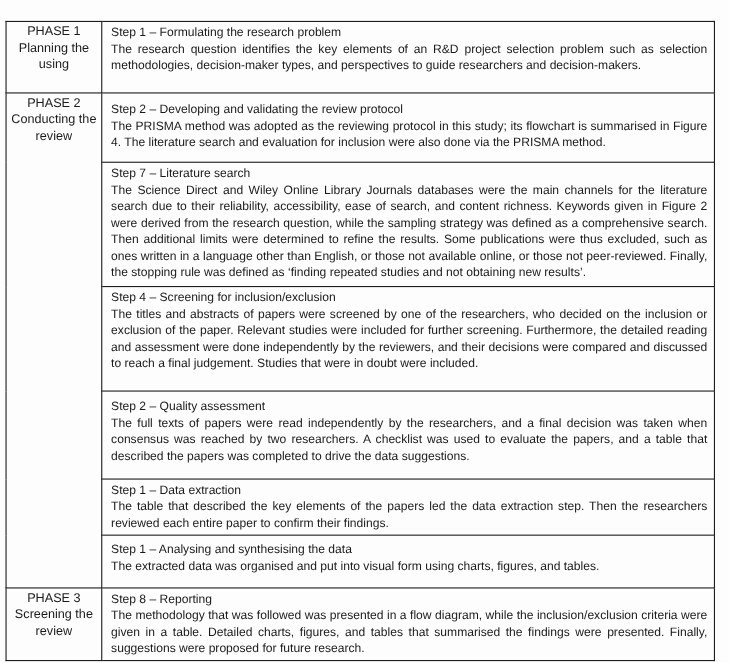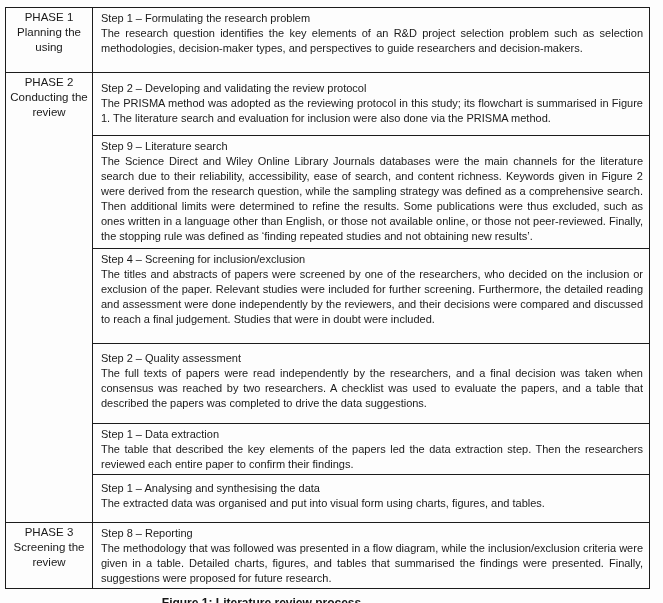--- a/index.html
+++ b/index.html
@@ -7,21 +7,21 @@
     padding: 0;
     background: #fdfdfd;
     width: 663px;
     height: 603px;
     overflow: hidden;
   }
   .page {
     width: 531px;
     height: 603px;
     box-sizing: border-box;
-    padding: 7px 13px 0 5px;
+    padding: 19px 13px 0 5px;
     font-family: "Liberation Sans", sans-serif;
     color: #1a1a1a;
     background: #fdfdfd;
     border-radius: 31px;
   }
   table.review-table {
     border-collapse: collapse;
     table-layout: fixed;
     width: 645px;
   }
@@ -83,26 +83,26 @@
         </td>
       </tr>
 
       <tr>
         <td class="phase-cell" rowspan="6">
           <div class="phase-label">PHASE 2</div>
           <div class="phase-sublabel">Conducting the review</div>
         </td>
         <td class="step-cell" style="height:63px">
           <div class="step-title" style="padding-top:5px">Step 2 – Developing and validating the review protocol</div>
-          <div class="step-body">The PRISMA method was adopted as the reviewing protocol in this study; its flowchart is summarised in Figure 1. The literature search and evaluation for inclusion were also done via the PRISMA method.</div>
+          <div class="step-body">The PRISMA method was adopted as the reviewing protocol in this study; its flowchart is summarised in Figure 4. The literature search and evaluation for inclusion were also done via the PRISMA method.</div>
         </td>
       </tr>
       <tr>
         <td class="step-cell" style="height:113px">
-          <div class="step-title">Step 9 – Literature search</div>
+          <div class="step-title">Step 7 – Literature search</div>
           <div class="step-body">The Science Direct and Wiley Online Library Journals databases were the main channels for the literature search due to their reliability, accessibility, ease of search, and content richness. Keywords given in Figure 2 were derived from the research question, while the sampling strategy was defined as a comprehensive search. Then additional limits were determined to refine the results. Some publications were thus excluded, such as ones written in a language other than English, or those not available online, or those not peer-reviewed. Finally, the stopping rule was defined as ‘finding repeated studies and not obtaining new results’.</div>
         </td>
       </tr>
       <tr>
         <td class="step-cell" style="height:95px">
           <div class="step-title">Step 4 – Screening for inclusion/exclusion</div>
           <div class="step-body">The titles and abstracts of papers were screened by one of the researchers, who decided on the inclusion or exclusion of the paper. Relevant studies were included for further screening. Furthermore, the detailed reading and assessment were done independently by the reviewers, and their decisions were compared and discussed to reach a final judgement. Studies that were in doubt were included.</div>
         </td>
       </tr>
       <tr>

